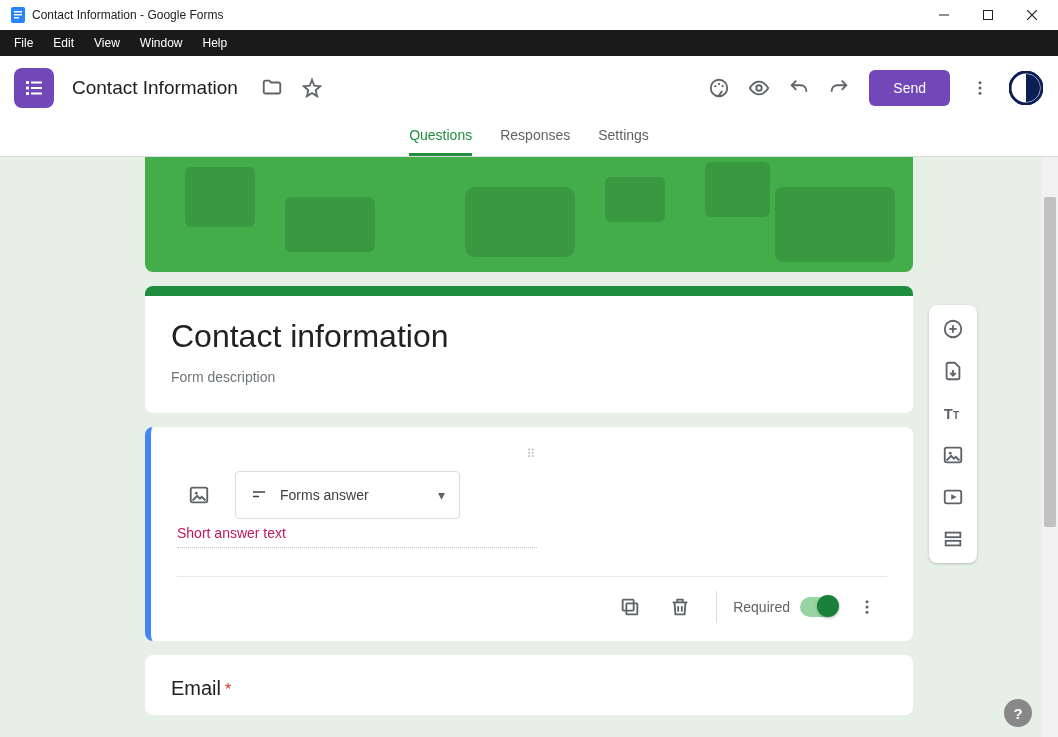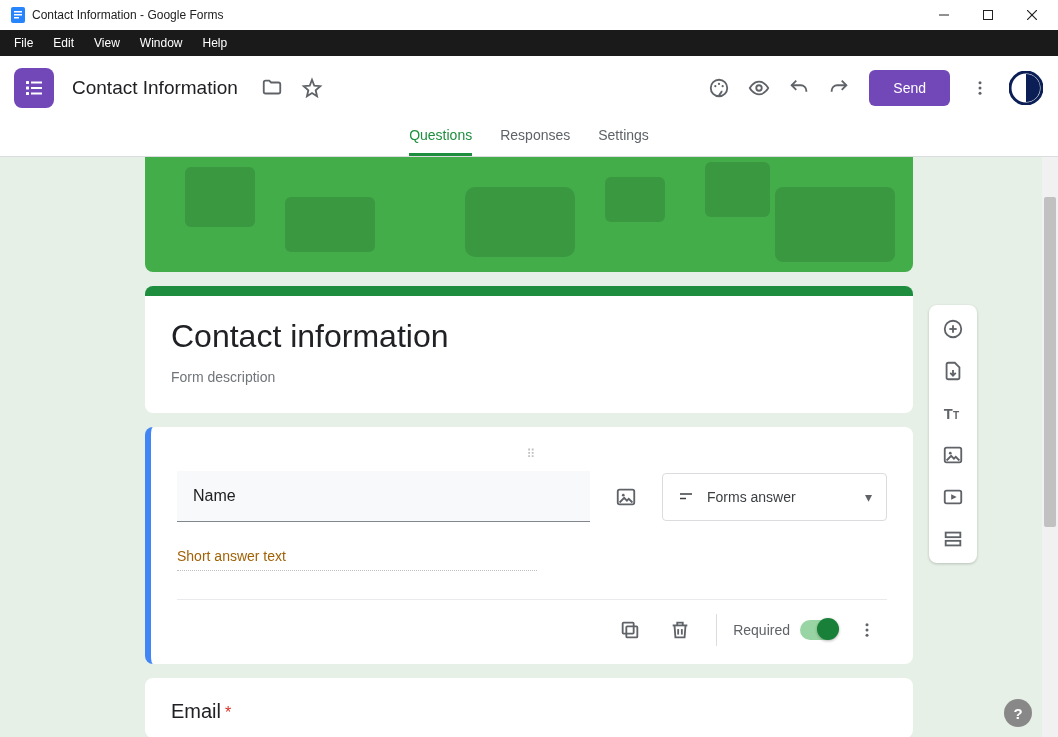--- a/index.html
+++ b/index.html
@@ -47,21 +47,21 @@
 .title-card .desc { font-size: 14px; color: #70757a; }
 
 
 .q-card { background: #fff; border-radius: 8px; margin-top: 14px; padding: 20px 26px 14px; position: relative; border-left: 6px solid #4285f4; }
 .drag-handle { text-align: center; color: #c1c1c1; font-size: 12px; letter-spacing: 2px; margin-bottom: 10px; }
 .q-row { display: flex; align-items: center; gap: 14px; }
 .q-title-input { flex: 1; max-width: 430px; background: #f8f9fa; border: none; border-bottom: 1px solid #80868b; padding: 16px 16px; font-size: 16px; color: #202124; }
 .q-img-icon { width: 44px; height: 44px; display: flex; align-items: center; justify-content: center; color: #5f6368; }
 .q-type-select { flex: 1; max-width: 225px; height: 48px; border: 1px solid #dadce0; border-radius: 4px; display: flex; align-items: center; padding: 0 14px; color: #3c4043; font-size: 14px; gap: 12px; }
 .q-type-select .caret { margin-left: auto; color: #5f6368; }
-.answer-placeholder { margin-top: 26px; font-size: 14px; color: #a16207; border-bottom: 1px dotted #bdc1c6; padding-bottom: 6px; width: 360px; }
+.answer-placeholder { margin-top: 6px; font-size: 14px; color: #be185d; border-bottom: 1px dotted #bdc1c6; padding-bottom: 6px; width: 360px; }
 .q-divider { border-top: 1px solid #e8eaed; margin-top: 28px; }
 .q-footer { display: flex; align-items: center; justify-content: flex-end; gap: 10px; padding-top: 10px; }
 .foot-icon { width: 40px; height: 40px; display: flex; align-items: center; justify-content: center; color: #5f6368; border-radius: 50%; }
 .foot-sep { width: 1px; height: 32px; background: #dadce0; margin: 0 6px; }
 .req-label { font-size: 14px; color: #5f6368; }
 .toggle { width: 37px; height: 20px; background: #99d5a4; border-radius: 10px; position: relative; }
 .toggle-knob { position: absolute; right: -2px; top: -2px; width: 22px; height: 22px; border-radius: 50%; background: #188038; box-shadow: 0 1px 3px rgba(0,0,0,.3); }
 
 
 .next-card { background: #fff; border-radius: 8px; margin-top: 14px; padding: 22px 26px 0; height: 60px; }
@@ -204,21 +204,20 @@
     </div>
 
     <div class="title-card">
       <h1>Contact information</h1>
       <div class="desc">Form description</div>
     </div>
 
     <div class="q-card">
       <div class="drag-handle">⠿</div>
       <div class="q-row">
-        <input class="q-title-input" value="Name" style="">
         <div class="q-img-icon">
           <svg class="ic" viewBox="0 0 24 24">
               <rect x="3" y="4" width="18" height="16" rx="2"></rect>
               <circle cx="9" cy="10" r="1.5" fill="currentColor" stroke="none"></circle>
               <path d="M5 18l5-5 3 3 2-2 4 4"></path>
             </svg>
         </div>
         <div class="q-type-select">
           <svg class="ic-s" viewBox="0 0 24 24" stroke="currentColor" fill="none" stroke-width="2">
               <line x1="4" y1="8" x2="20" y2="8"></line>

